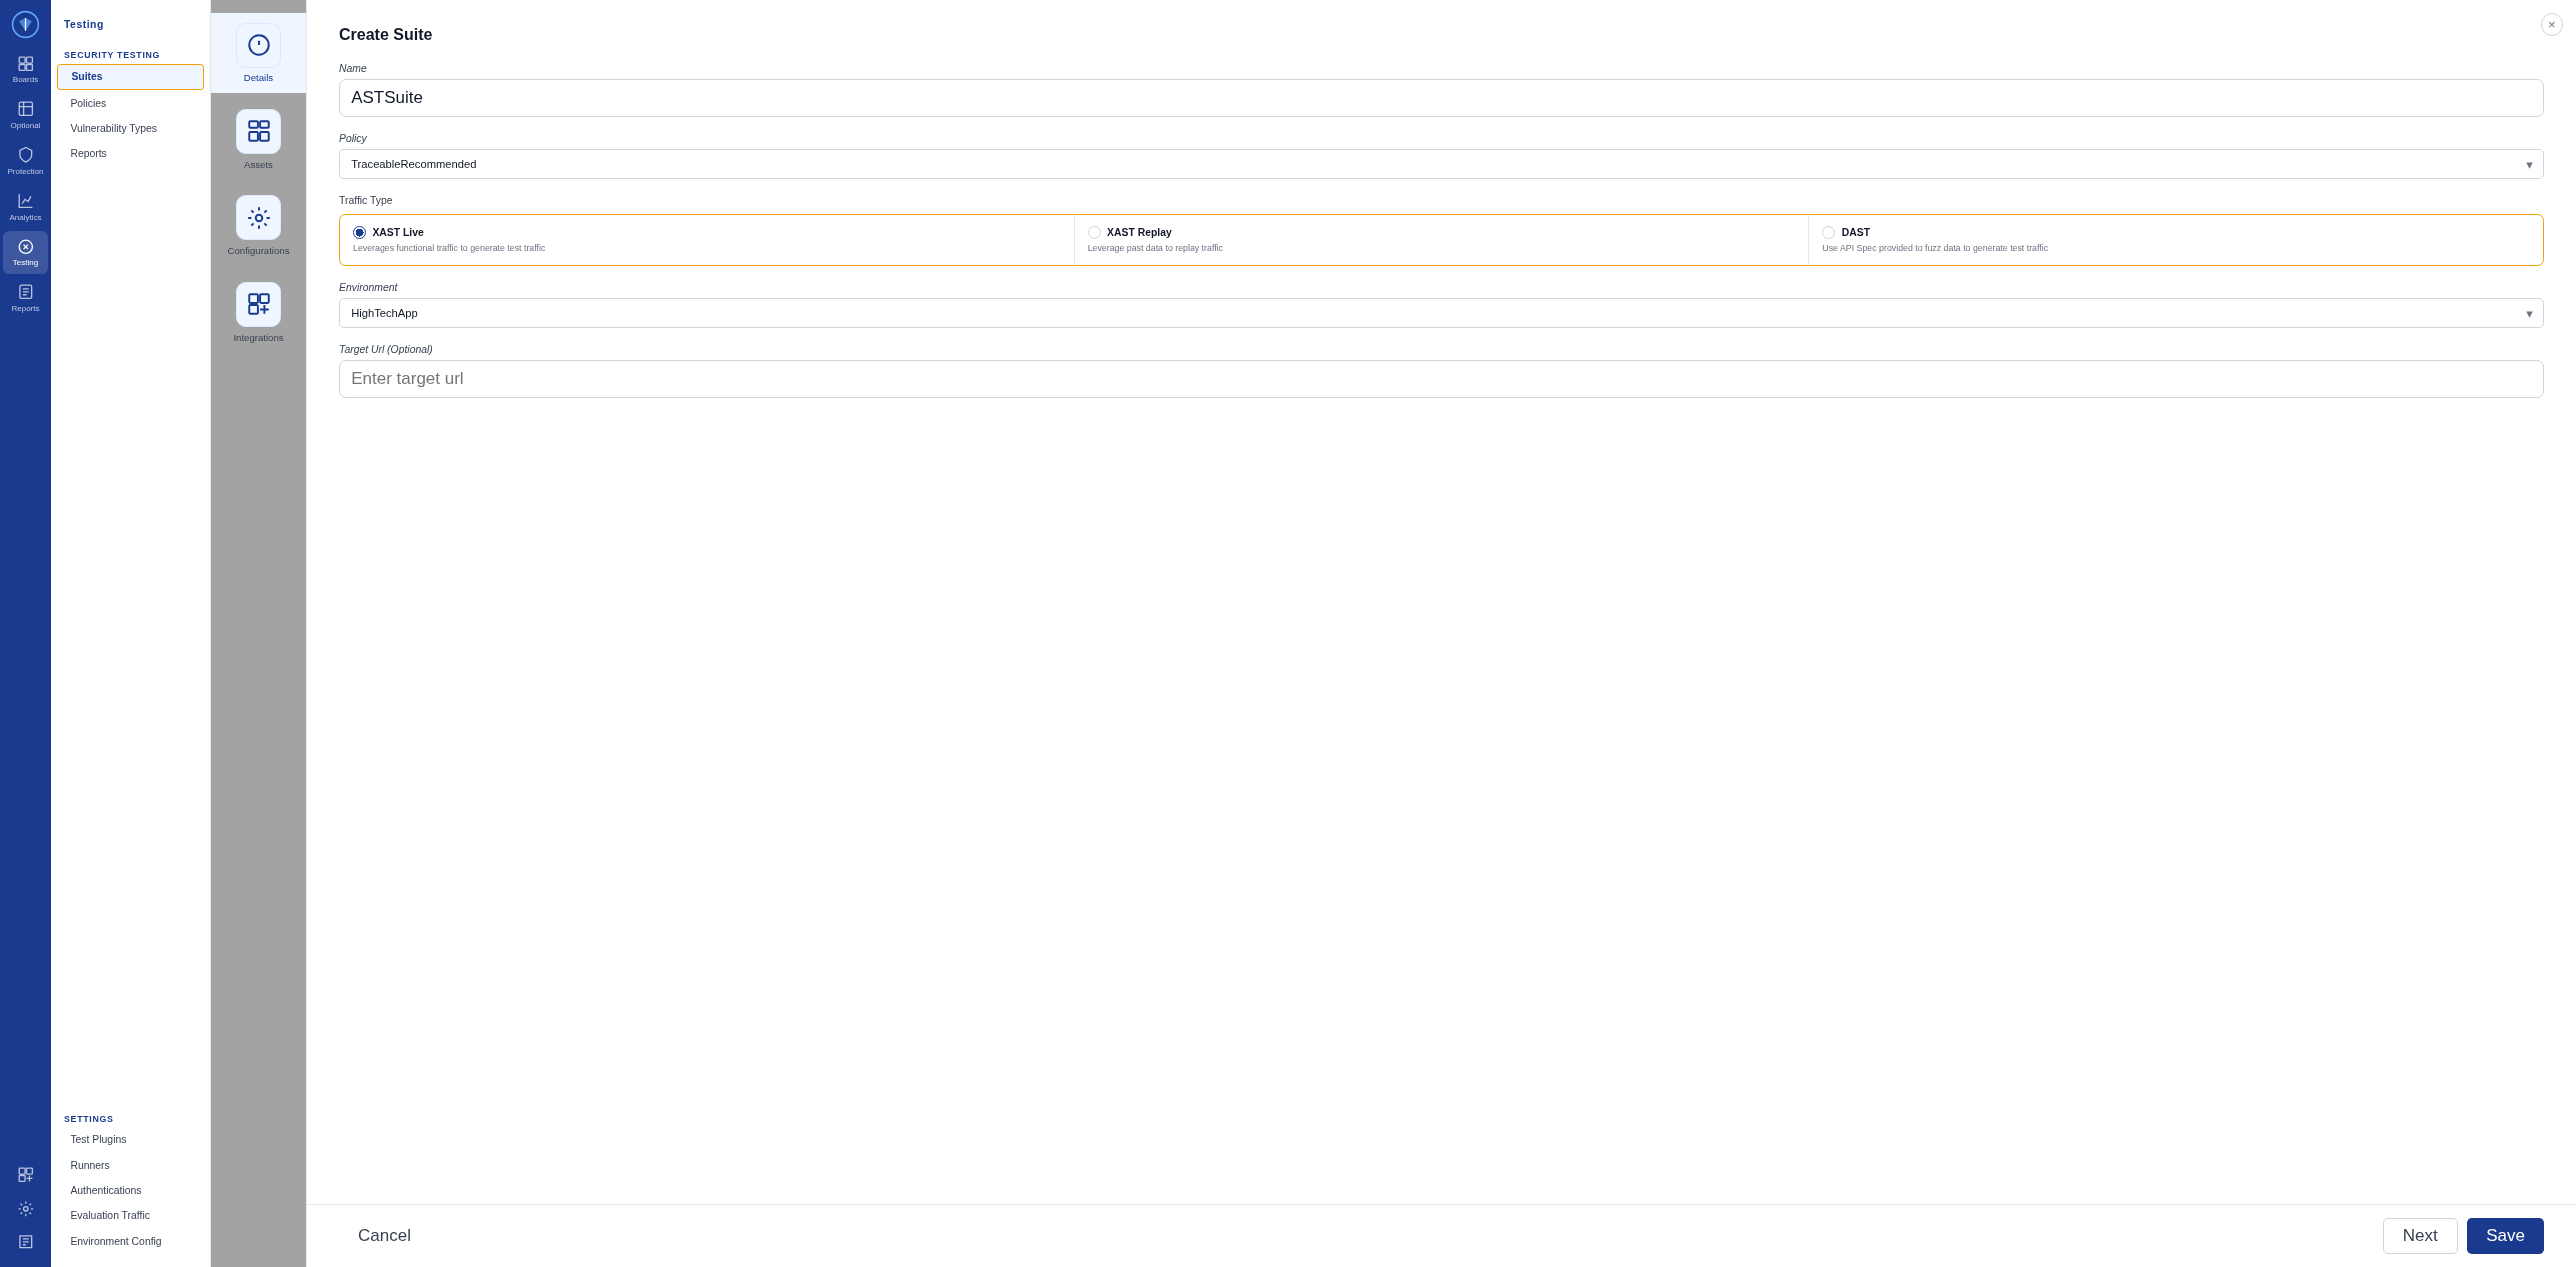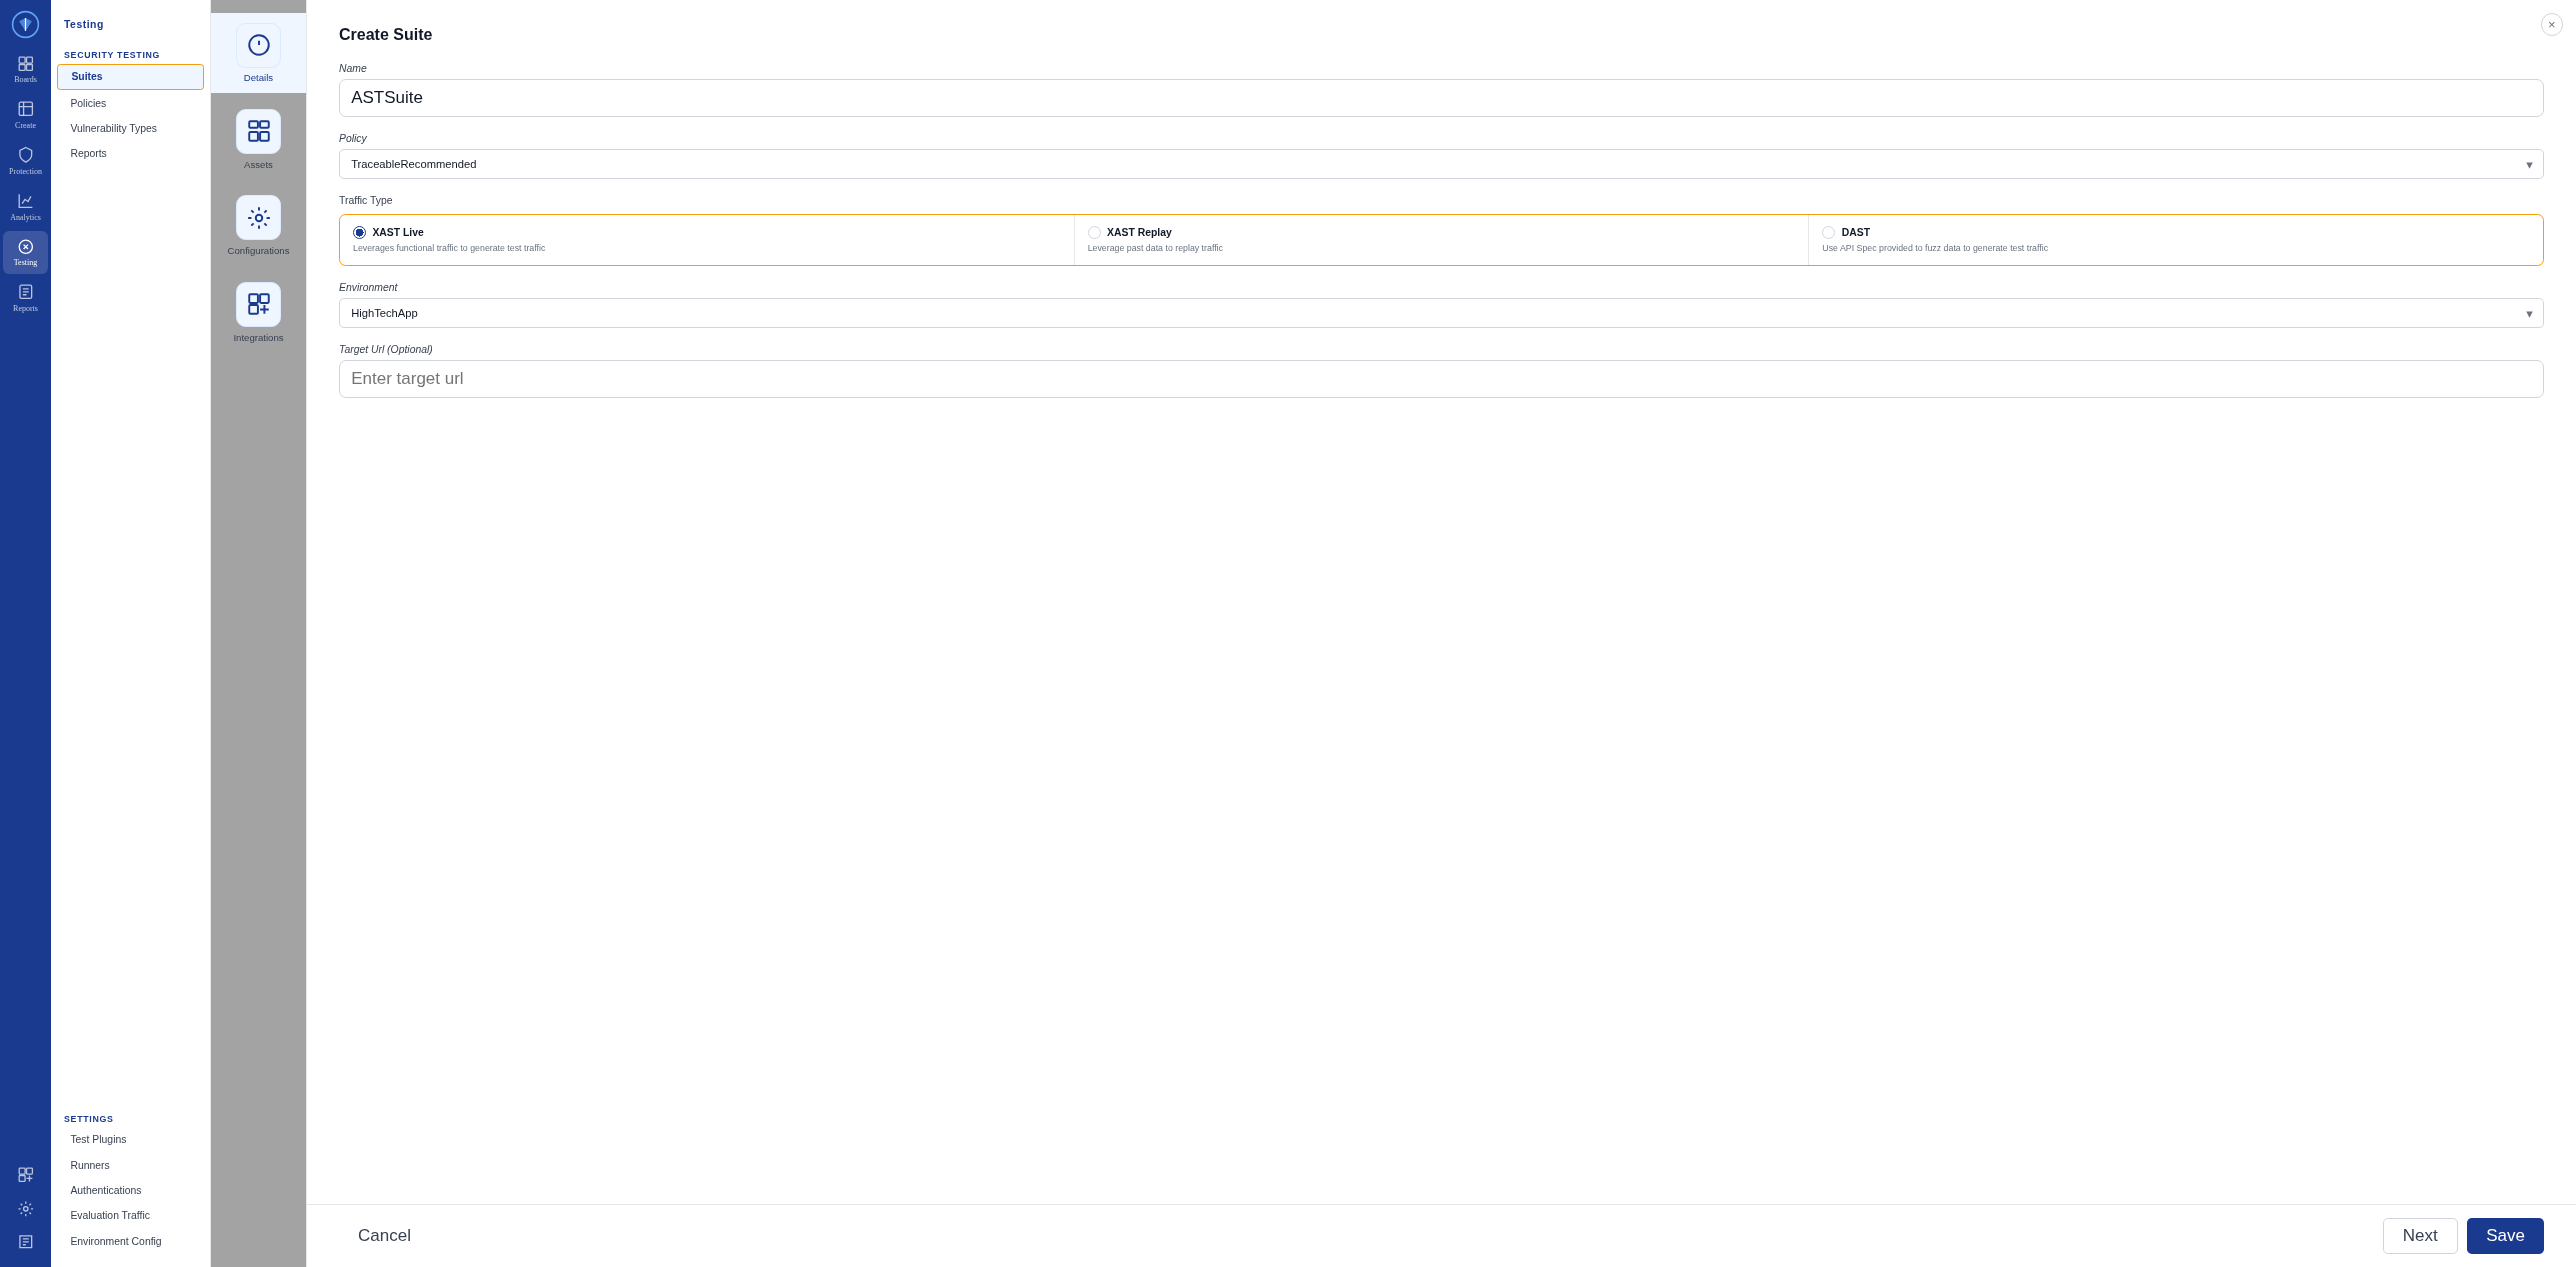--- a/index.html
+++ b/index.html
@@ -9,21 +9,20 @@
     .left-nav {
       width: 51px;
       background: #1a3a8f;
       display: flex;
       flex-direction: column;
       align-items: center;
       padding: 9.6px 0;
       gap: 3.2px;
       flex-shrink: 0;
       z-index: 10;
-      font-family: Liberation Serif, serif;
     }
     .nav-logo {
       width: 29px; height: 29px;
       margin-bottom: 6.4px;
       display: flex; align-items: center; justify-content: center;
     }
     .nav-item {
       width: 45px;
       display: flex; flex-direction: column; align-items: center; justify-content: center;
       padding: 6.4px 3.2px;
@@ -443,21 +442,21 @@
       <rect x="13" y="13" width="8" height="8" rx="1"></rect>
     </svg>
     <span>Boards</span>
   </div>
 
   <div class="nav-item">
     <svg viewBox="0 0 24 24" fill="none" stroke="currentColor" stroke-width="1.8">
       <rect x="3" y="3" width="18" height="18" rx="2"></rect>
       <path d="M3 9h18M9 3v18"></path>
     </svg>
-    <span>Create</span>
+    <span>Optional</span>
   </div>
 
   <div class="nav-item">
     <svg viewBox="0 0 24 24" fill="none" stroke="currentColor" stroke-width="1.8">
       <path d="M12 2 L20 6 L20 12 C20 16 16 20 12 22 C8 20 4 16 4 12 L4 6 Z"></path>
     </svg>
     <span>Protection</span>
   </div>
 
   <div class="nav-item">

